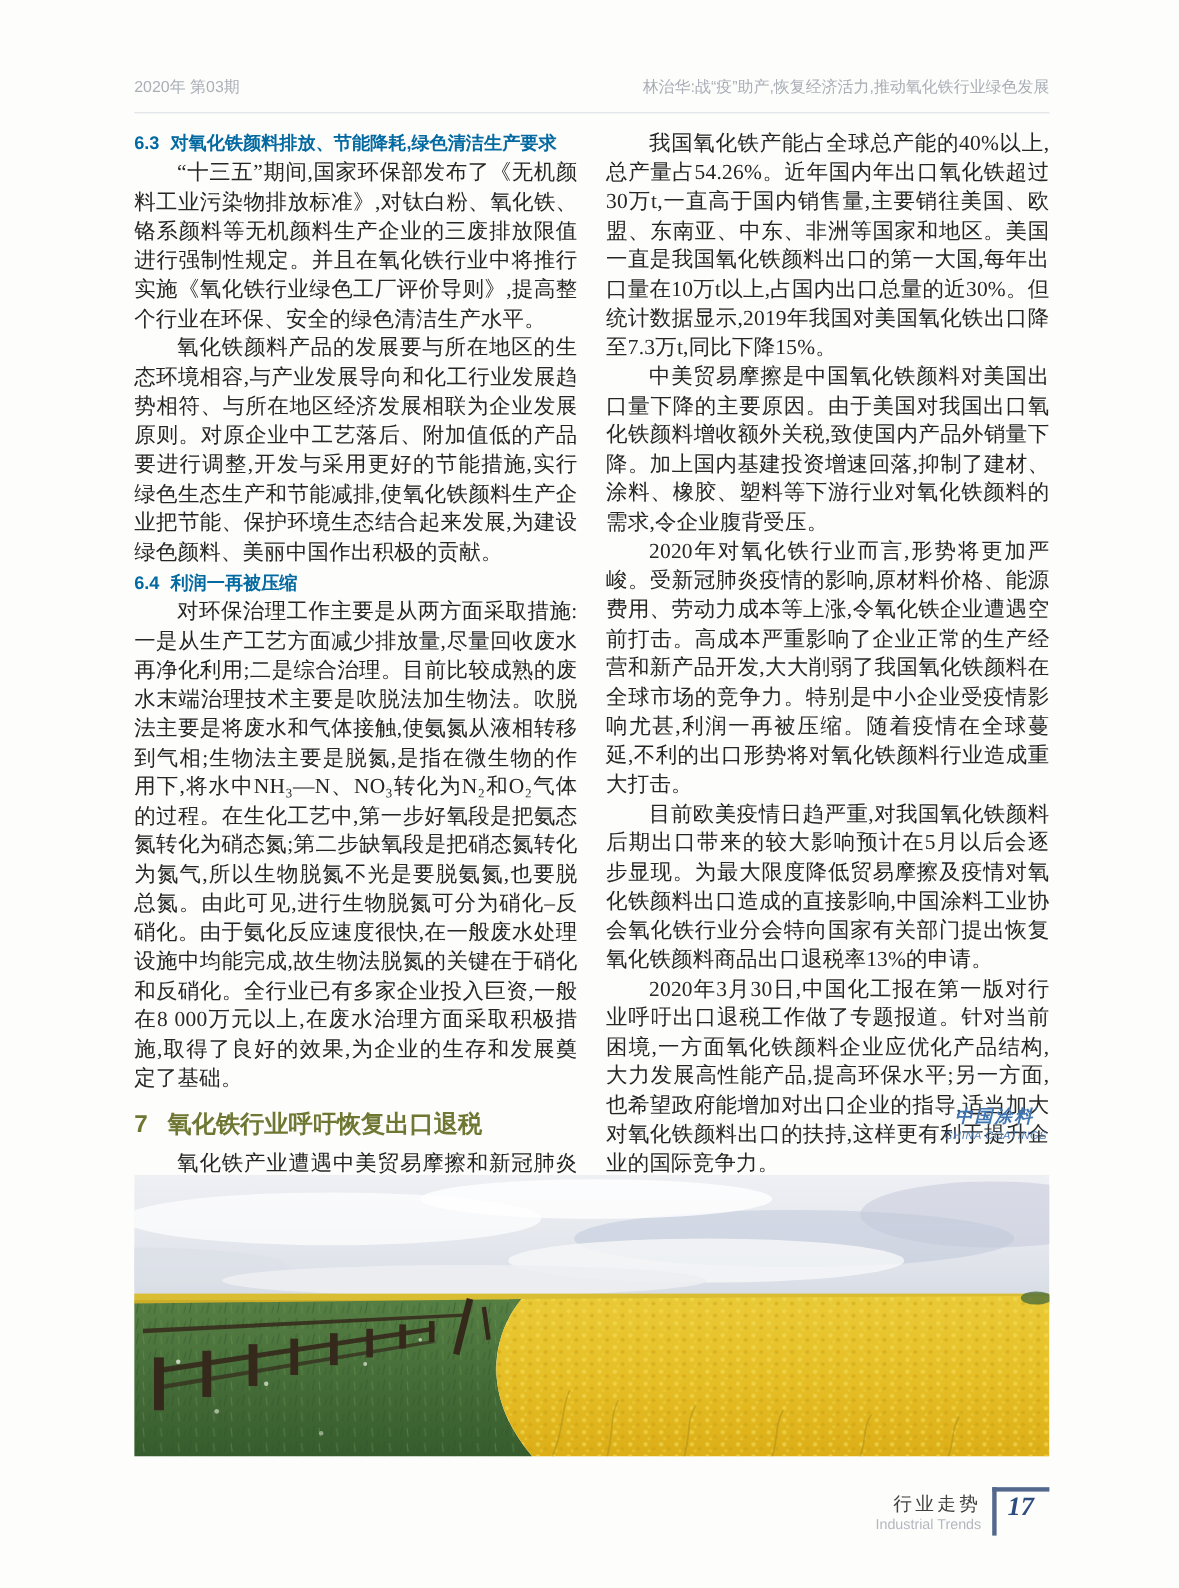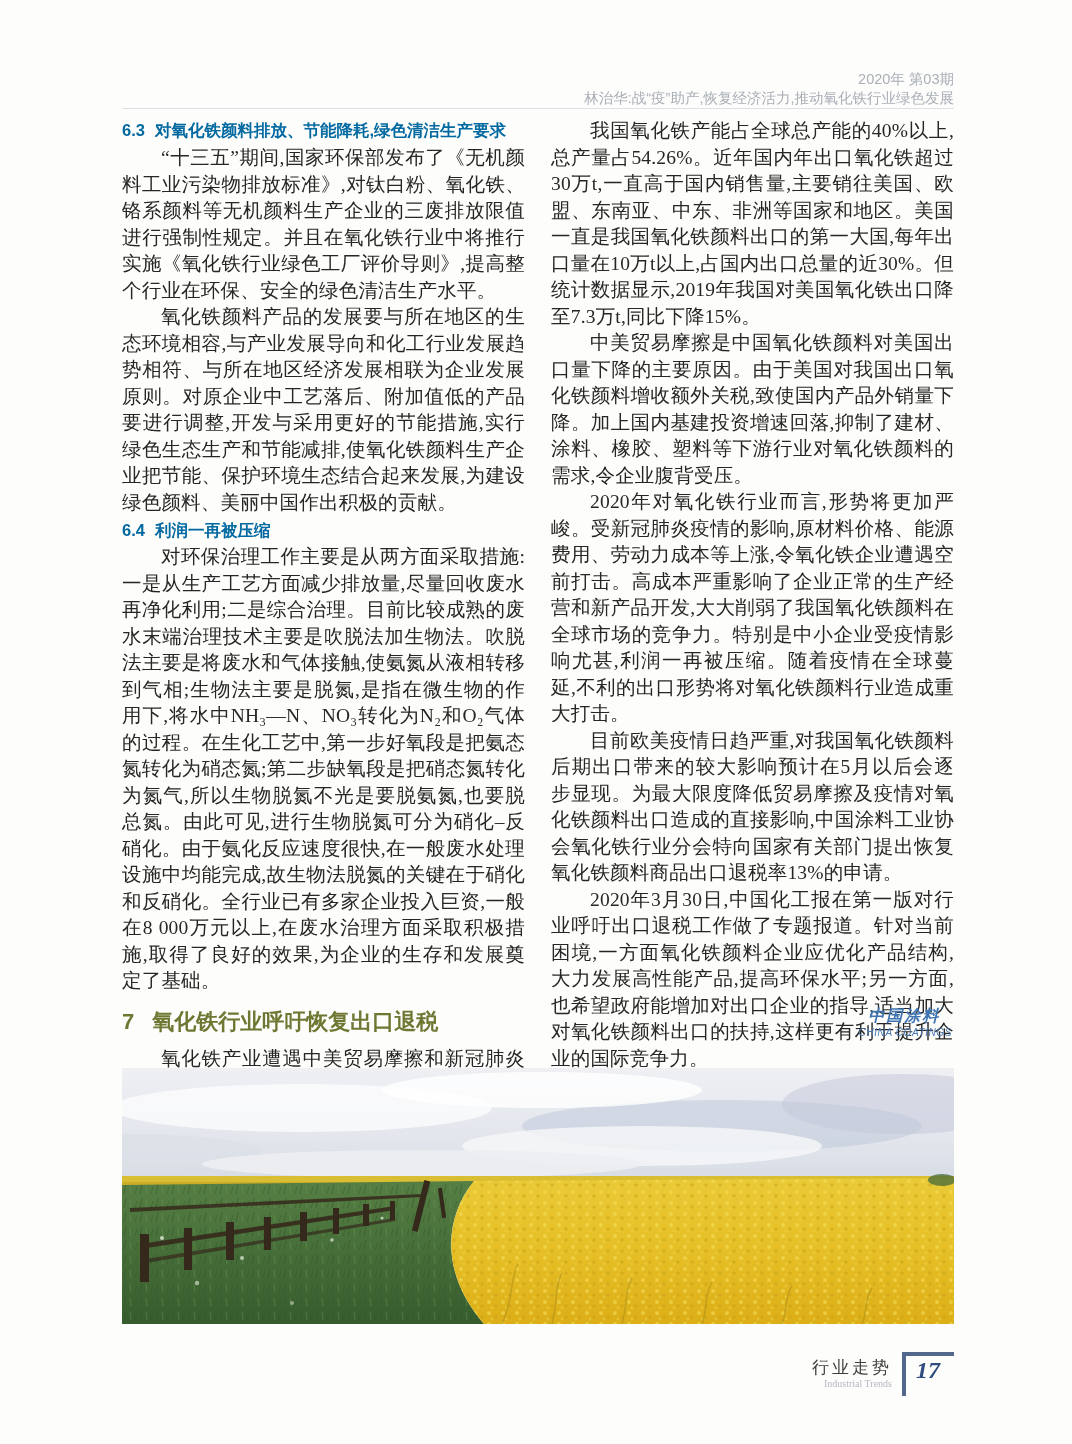--- a/index.html
+++ b/index.html
@@ -8,21 +8,21 @@
     background:#fdfdfb;
     font-family:"Liberation Serif","DejaVu Serif",serif;
     color:#262626;
     overflow:hidden;
   }
   .header{
     position:absolute;left:122px;width:832px;top:70px;
     display:flex;justify-content:space-between;align-items:flex-end;
     font-family:"Liberation Sans","DejaVu Sans",sans-serif;
     font-size:14.5px;color:#a9aeb7;
-    border-bottom:1px solid #dde0e5;flex-direction:column;
+    border-bottom:1px solid #dde0e5;padding-bottom:13px;
   }
   .main{
     position:absolute;left:122px;top:118px;width:832px;
     display:flex;gap:26px;
   }
   .col{width:403px;}
   .col p{
     margin:0;font-size:19.5px;line-height:26.5px;
     text-align:justify;text-indent:2em;
     letter-spacing:0.2px;
@@ -53,22 +53,22 @@
   .footer{
     position:absolute;right:118px;top:1352px;
     display:flex;align-items:flex-start;
   }
   .footer .labels{text-align:right;padding-top:6px;}
   .footer .cn{
     font-family:"Liberation Sans","DejaVu Sans",sans-serif;
     font-size:17px;color:#404040;letter-spacing:3px;line-height:1.15;
   }
   .footer .en{
-    font-family:Liberation Serif, serif;
-    font-size:10px;color:#b3b8c0;line-height:1.2;
+    font-family:Liberation Sans, sans-serif;
+    font-size:13px;color:#b3b8c0;line-height:1.2;
   }
   .footer .pagebox{
     margin-left:10px;border-top:4px solid #54688e;border-left:4px solid #54688e;
     padding:1px 14px 12px 10px;
   }
   .footer .pagenum{
     font-family:"Liberation Serif","DejaVu Serif",serif;
     font-style:italic;font-weight:bold;font-size:24px;color:#2e4d7e;
   }
 </style>

